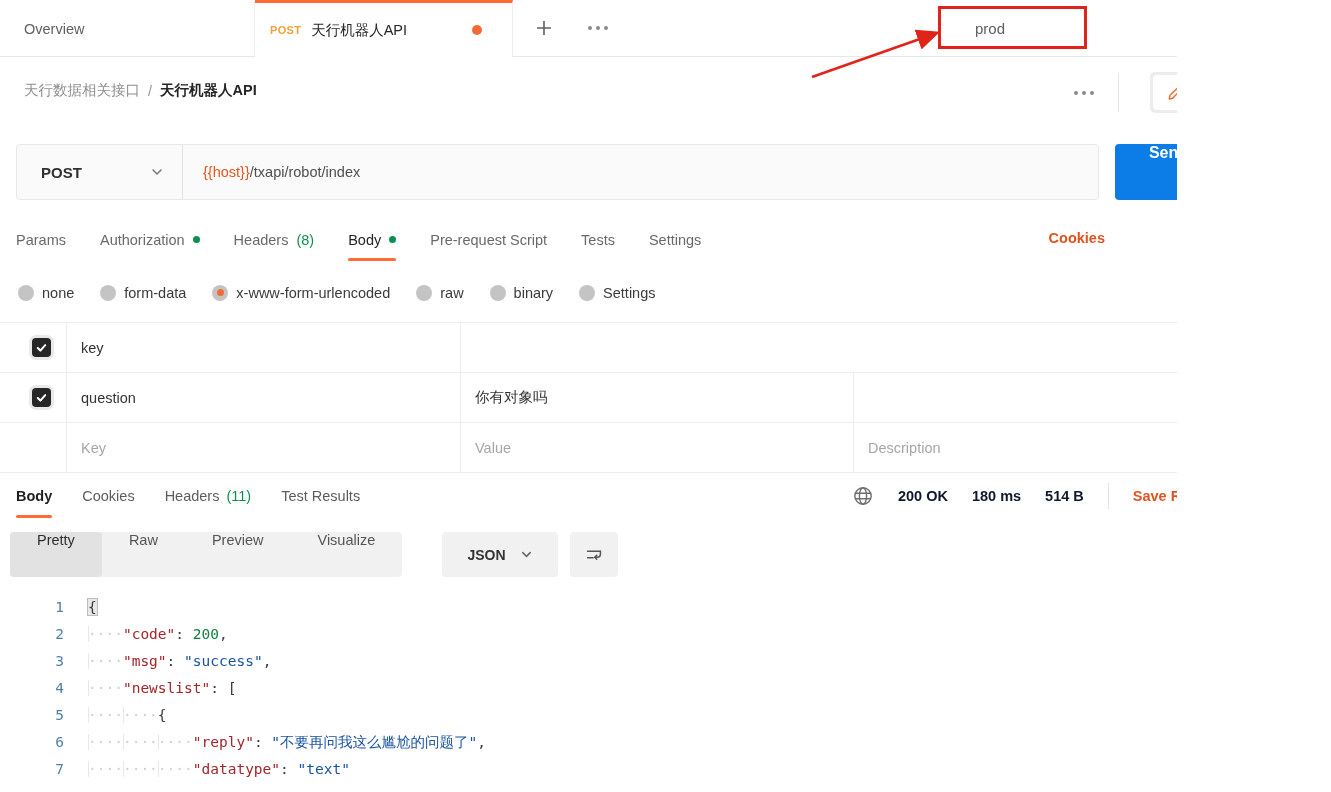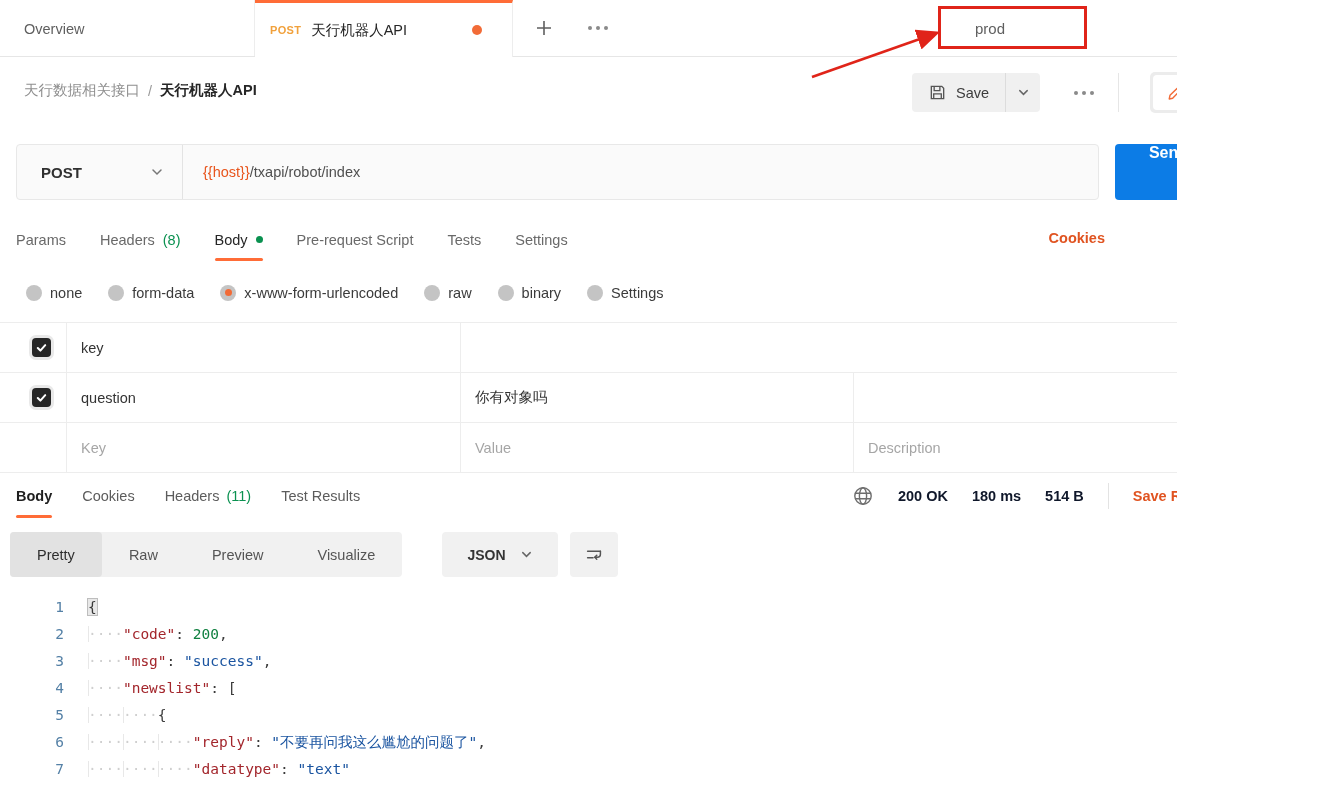--- a/index.html
+++ b/index.html
@@ -62,21 +62,21 @@
   
   .req-tabs { position:absolute; left:0; top:216px; width:1275px; height:47px; display:flex; align-items:center; gap:34px; padding-left:16px; font-size:14.5px; color:#696969; }
   .rtab { display:flex; align-items:center; gap:8px; height:100%; position:relative; cursor:pointer; }
   .rtab.active { color:#262626; }
   .rtab.active::after { content:""; position:absolute; left:0; right:0; bottom:2px; height:3px; background:#ff6c37; border-radius:2px; }
   .gdot { width:7px; height:7px; border-radius:50%; background:#0a9150; }
   .gcount { color:#0a9150; }
   .cookies-link { position:absolute; right:72px; top:14px; color:#e05320; font-weight:700; font-size:14.5px; cursor:pointer; }
 
   
-  .modes { position:absolute; left:0; top:263px; width:1275px; height:59px; display:flex; align-items:center; gap:26px; padding-left:26px; font-size:14.5px; color:#3b3b3b; }
+  .modes { position:absolute; left:0; top:263px; width:1275px; height:59px; display:flex; align-items:center; gap:26px; padding-left:18px; font-size:14.5px; color:#3b3b3b; }
   .mode { display:flex; align-items:center; gap:8px; cursor:pointer; }
   .radio { width:16px; height:16px; border-radius:50%; background:#c4c4c4; position:relative; }
   .radio.sel::after { content:""; position:absolute; left:4.5px; top:4.5px; width:7px; height:7px; border-radius:50%; background:#f26b37; }
 
   
   .ptable { position:absolute; left:0; top:322px; width:1275px; border-top:1px solid #ededed; }
   .prow { display:grid; grid-template-columns:66px 394px 393px auto; height:50px; border-bottom:1px solid #ededed; font-size:14.5px; }
   .prow:last-child { height:48px; border-bottom:1px solid #e6e6e6; }
   .pcell { display:flex; align-items:center; padding-left:14px; border-left:1px solid #ededed; color:#333; }
   .ckcell { display:flex; align-items:center; justify-content:flex-end; padding-right:15px; border-left:none; }
@@ -92,21 +92,21 @@
   .resp-tab.active { color:#1f1f1f; font-weight:700; }
   .resp-tab.active::after { content:""; position:absolute; left:0; right:0; bottom:3px; height:3px; background:#ff6c37; border-radius:2px; }
   .resp-meta { position:absolute; right:18px; top:0; height:100%; display:flex; align-items:center; gap:24px; font-size:14.5px; }
   .meta-green { color:#0f172a; font-weight:600; }
   .meta-div { width:1px; height:26px; background:#e3e3e3; }
   .save-resp { color:#e05320; font-weight:700; display:flex; align-items:center; gap:4px; cursor:pointer; }
 
   
   .resp-toolbar { position:absolute; left:0; top:521px; width:1275px; height:63px; }
   .seg { position:absolute; left:10px; top:11px; height:45px; display:flex; background:#f1f1f1; border-radius:4px; font-size:14.5px; color:#555; }
-  .seg-item { display:flex; align-items:center; padding:0 27px; border-radius:4px; cursor:pointer; }
+  .seg-item { display:flex; padding:0 27px; border-radius:4px; cursor:pointer; }
   .seg-item.active { background:#e2e2e2; color:#2e2e2e; }
   .json-btn { position:absolute; left:442px; top:11px; height:45px; width:116px; background:#f1f1f1; border-radius:4px; display:flex; align-items:center; justify-content:center; gap:14px; font-size:14px; font-weight:700; color:#333; cursor:pointer; }
   .wrap-btn { position:absolute; left:570px; top:11px; height:45px; width:48px; background:#f1f1f1; border-radius:4px; display:flex; align-items:center; justify-content:center; cursor:pointer; }
   .copy-btn { position:absolute; left:1190px; top:20px; cursor:pointer; }
   .search-btn { position:absolute; left:1228px; top:20px; cursor:pointer; }
 
   
   .code { position:absolute; left:0; top:588px; width:1240px; height:204px; font-family:"DejaVu Sans Mono", monospace; font-size:14.5px; padding-top:6px; }
   .cl { display:flex; height:27px; line-height:27px; }
   .ln { width:64px; text-align:right; color:#5480a6; flex:none; }
@@ -172,36 +172,20 @@
       </defs>
     <line x1="14" y1="55" x2="136" y2="12" stroke="#e02419" stroke-width="2.6" marker-end="url(#ah)"></line>
   </svg>
 
   <div class="hdr">
     <div class="breadcrumb">
       <span class="bc-col">天行数据相关接口</span>
       <span class="bc-sep">/</span>
       <span class="bc-cur">天行机器人API</span>
     </div>
-    <div class="save-group">
-      <div class="save-main">
-        <svg class="icon" width="19" height="19" viewBox="0 0 20 20">
-            <path d="M3.5 3.5h11l2 2v11h-13z" fill="none" stroke="#555" stroke-width="1.4"></path>
-            <path d="M6.5 3.5v4.5h6V3.5" fill="none" stroke="#555" stroke-width="1.4"></path>
-            <path d="M6 16.5v-5h8v5" fill="none" stroke="#555" stroke-width="1.4"></path>
-          </svg>
-        <span>Save</span>
-      </div>
-      <div class="save-divider"></div>
-      <div class="save-chevron">
-        <svg class="icon" width="13" height="13" viewBox="0 0 14 14">
-            <path d="M3 5l4 4 4-4" stroke="#666" stroke-width="1.6" fill="none" stroke-linecap="round"></path>
-          </svg>
-      </div>
-    </div>
     <div class="hdr-more">
       <span class="dots">
           <i></i>
           <i></i>
           <i></i>
         </span>
     </div>
     <div class="hdr-vdiv"></div>
     <div class="edit-seg">
       <div class="edit-btn">
@@ -241,20 +225,24 @@
         <svg class="icon" width="15" height="15" viewBox="0 0 14 14">
             <path d="M3 5l4 4 4-4" stroke="#fff" stroke-width="1.8" fill="none" stroke-linecap="round"></path>
           </svg>
       </div>
     </div>
   </div>
 
   <div class="req-tabs">
     <div class="rtab">
         <span>Params</span>
+      </div>
+    <div class="rtab">
+        <span>Authorization</span>
+        <span class="gdot"></span>
       </div>
     <div class="rtab">
         <span>Headers</span>
         <span class="gcount">(8)</span>
       </div>
     <div class="rtab active">
         <span>Body</span>
         <span class="gdot"></span>
       </div>
     <div class="rtab">

